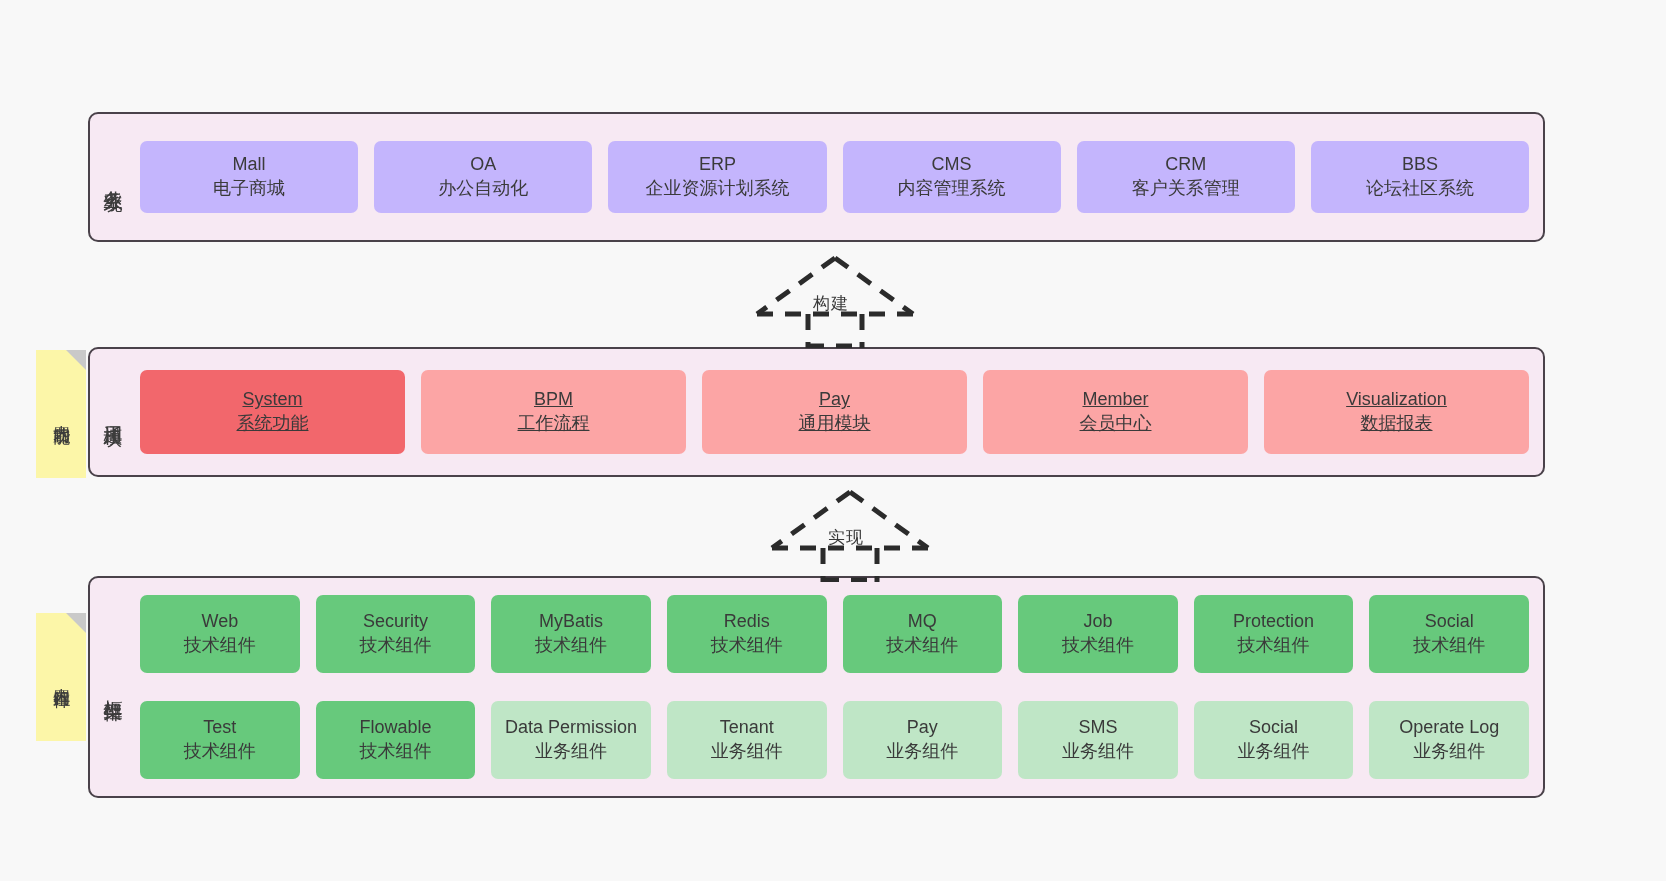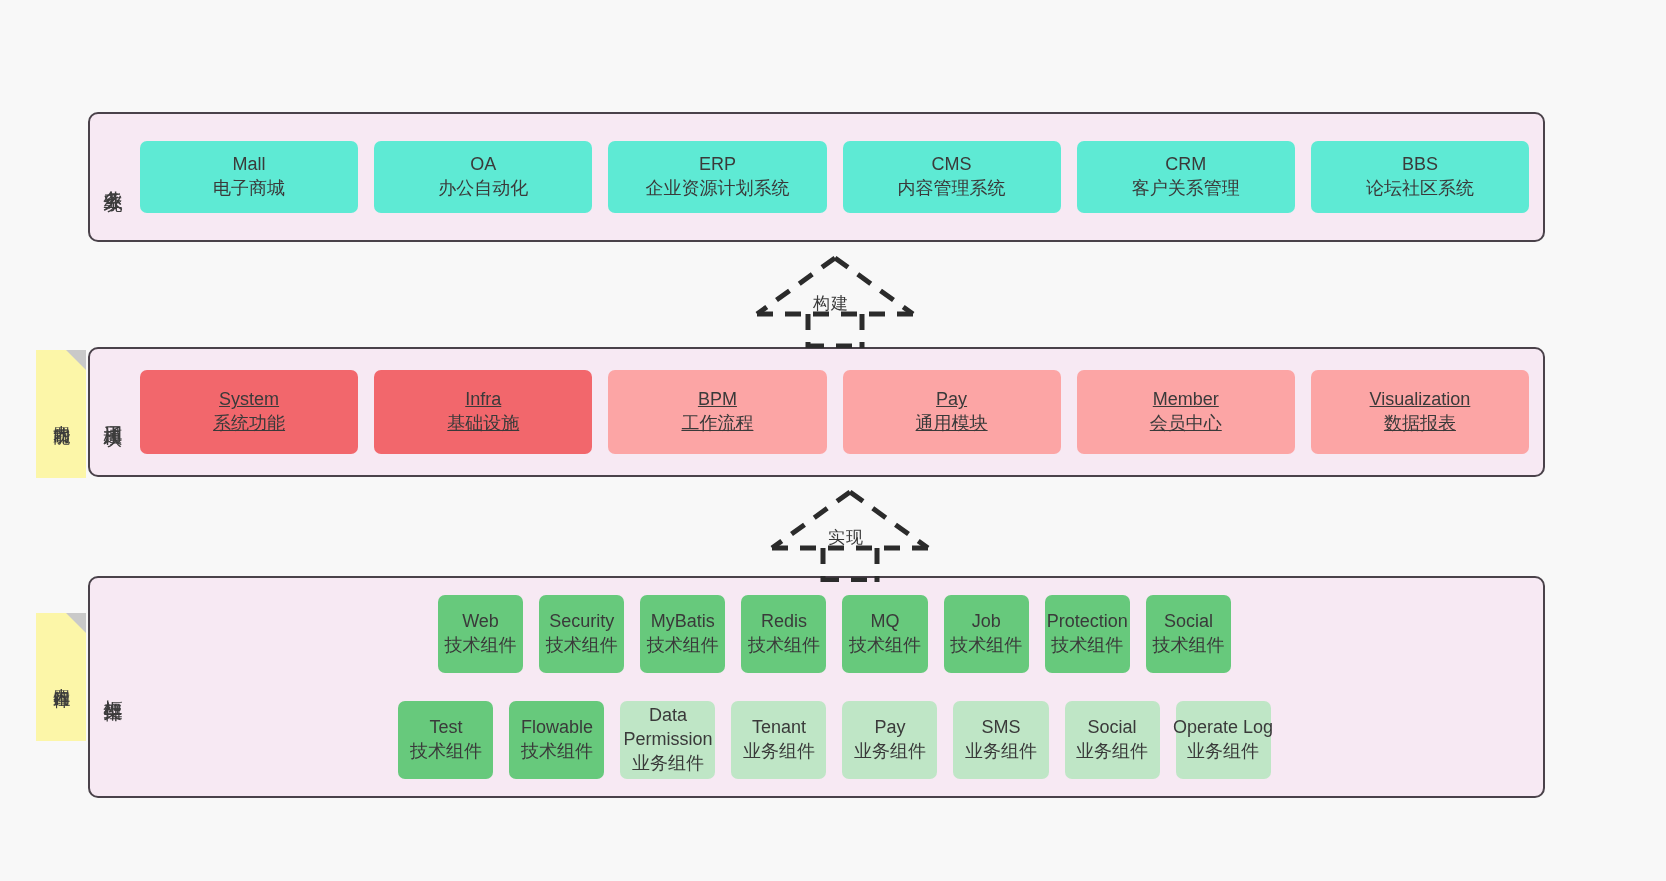--- a/index.html
+++ b/index.html
@@ -78,21 +78,21 @@
     font-size: 18px;
     line-height: 1.32;
     color: #3a3a3a;
     padding: 4px 6px;
     min-width: 0;
   }
   .card .en { white-space: nowrap; }
   .card.wrap .en { white-space: normal; }
   .card .cn { }
 
-  .card.blue  { background: #5eead4; text-align: center; }
+  .card.blue  { background: #c4b5fd; text-align: center; }
   .card.red   { background: #f2676c; }
   .card.pink  { background: #fca5a5; }
   .card.green { background: #67c97c; }
   .card.mint  { background: #bfe6c6; }
 
   
   #layer-business {
     left: 88px;
     top: 112px;
     width: 1457px;
@@ -109,21 +109,21 @@
   }
   #layer-modules .card { height: 84px; text-decoration: underline; }
 
   
   #layer-framework {
     left: 88px;
     top: 576px;
     width: 1457px;
     height: 222px;
   }
-  #layer-framework .layer-body { gap: 28px; align-items: center; }
+  #layer-framework .layer-body { gap: 28px; }
   #layer-framework .card { height: 78px; }
 
   
   .note {
     position: absolute;
     box-sizing: border-box;
     width: 50px;
     background: #fcf6a8;
     color: #3a3a3a;
     font-size: 17px;
@@ -217,24 +217,20 @@
   </div>
 
   <div class="layer" id="layer-modules">
     <div class="layer-title">通用模块</div>
     <div class="layer-body">
       <div class="row">
         <div class="card red">
           <span class="en">System</span>
           <span class="cn">系统功能</span>
         </div>
-        <div class="card red">
-          <span class="en">Infra</span>
-          <span class="cn">基础设施</span>
-        </div>
         <div class="card pink">
           <span class="en">BPM</span>
           <span class="cn">工作流程</span>
         </div>
         <div class="card pink">
           <span class="en">Pay</span>
           <span class="cn">通用模块</span>
         </div>
         <div class="card pink">
           <span class="en">Member</span>

